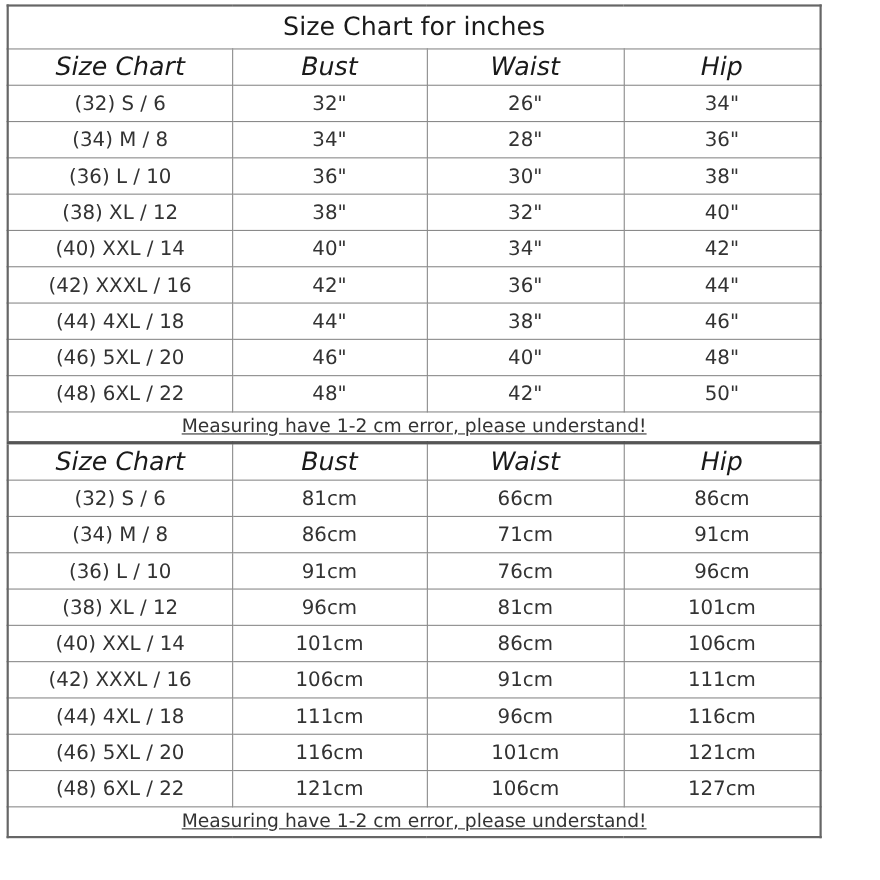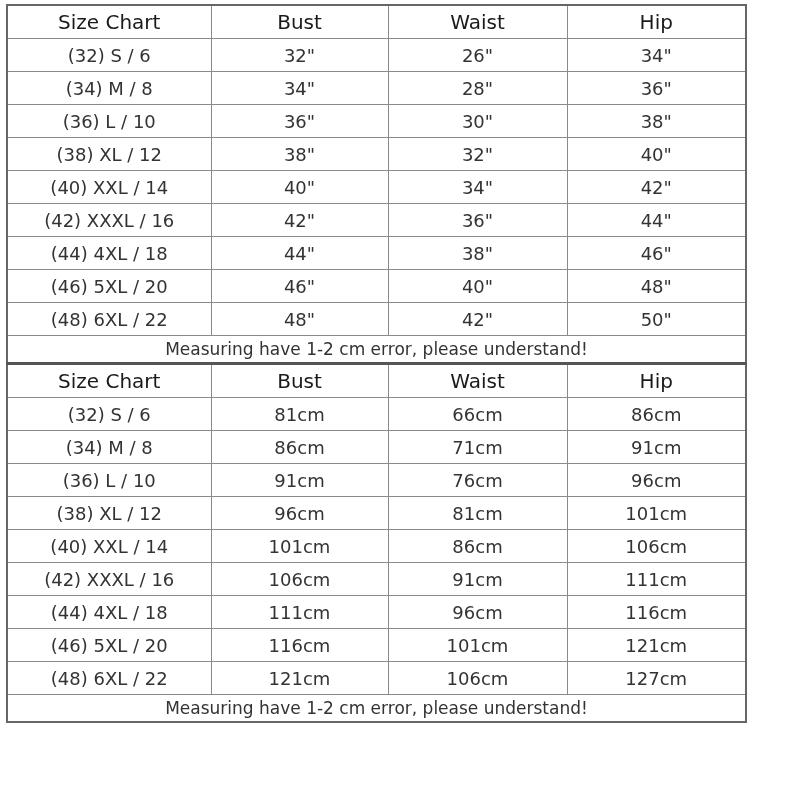--- a/index.html
+++ b/index.html
@@ -3,40 +3,43 @@
   <meta charset="utf-8">
   <style>
     html, body { margin: 0; padding: 0; background: #ffffff; }
     body { width: 800px; height: 800px; position: relative; overflow: hidden;
            font-family: "DejaVu Sans", sans-serif; color: #2a2a2a; }
     .sheet { position: absolute; left: 6px; top: 4px; width: 739px; }
     table { border-collapse: collapse; width: 739px; table-layout: fixed; }
     td, th { border: 1px solid #8a8a8a; text-align: center; padding: 0;
              font-weight: normal; white-space: nowrap; overflow: hidden; }
     .title { height: 38px; font-size: 23px; color: #1a1a1a; }
-    .head th { height: 32px; font-size: 20px; color: #1a1a1a; }
+    .head th { height: 32px; font-size: 23px; color: #1a1a1a; font-style: italic; }
     .row td { height: 32px; font-size: 18px; color: #333; }
-    .note { height: 26px; font-size: 17px; color: #333; }
+    .note { height: 26px; font-size: 17px; color: #333; text-decoration: underline; }
     .sep { border-bottom: 3px solid #555; }
     .outer { border: 2px solid #666; }
     col.c1 { width: 204px; } col.c2 { width: 177px; } col.c3 { width: 179px; } col.c4 { width: 179px; }
   </style>
 </head>
 <body>
 
 <div class="sheet">
   <table class="outer">
     <colgroup>
         <col class="c1">
         <col class="c2">
         <col class="c3">
         <col class="c4">
       </colgroup>
     <tbody>
 
+      <tr>
+        <td colspan="4" class="title">Size Chart for inches</td>
+      </tr>
       <tr class="head">
         <th>Size Chart</th>
         <th>Bust</th>
         <th>Waist</th>
         <th>Hip</th>
       </tr>
       <tr class="row">
         <td>(32) S / 6</td>
         <td>32"</td>
         <td>26"</td>

